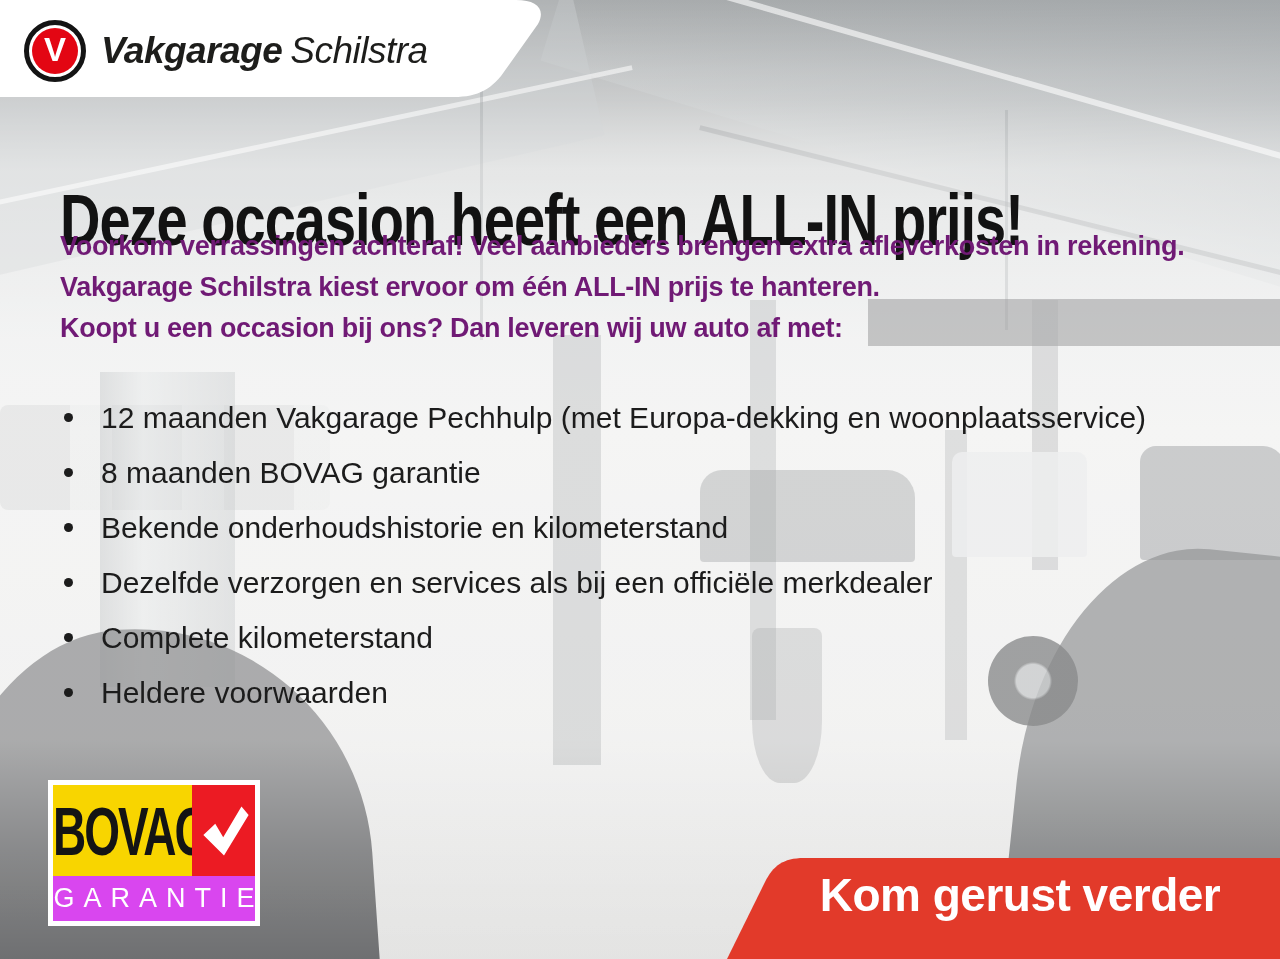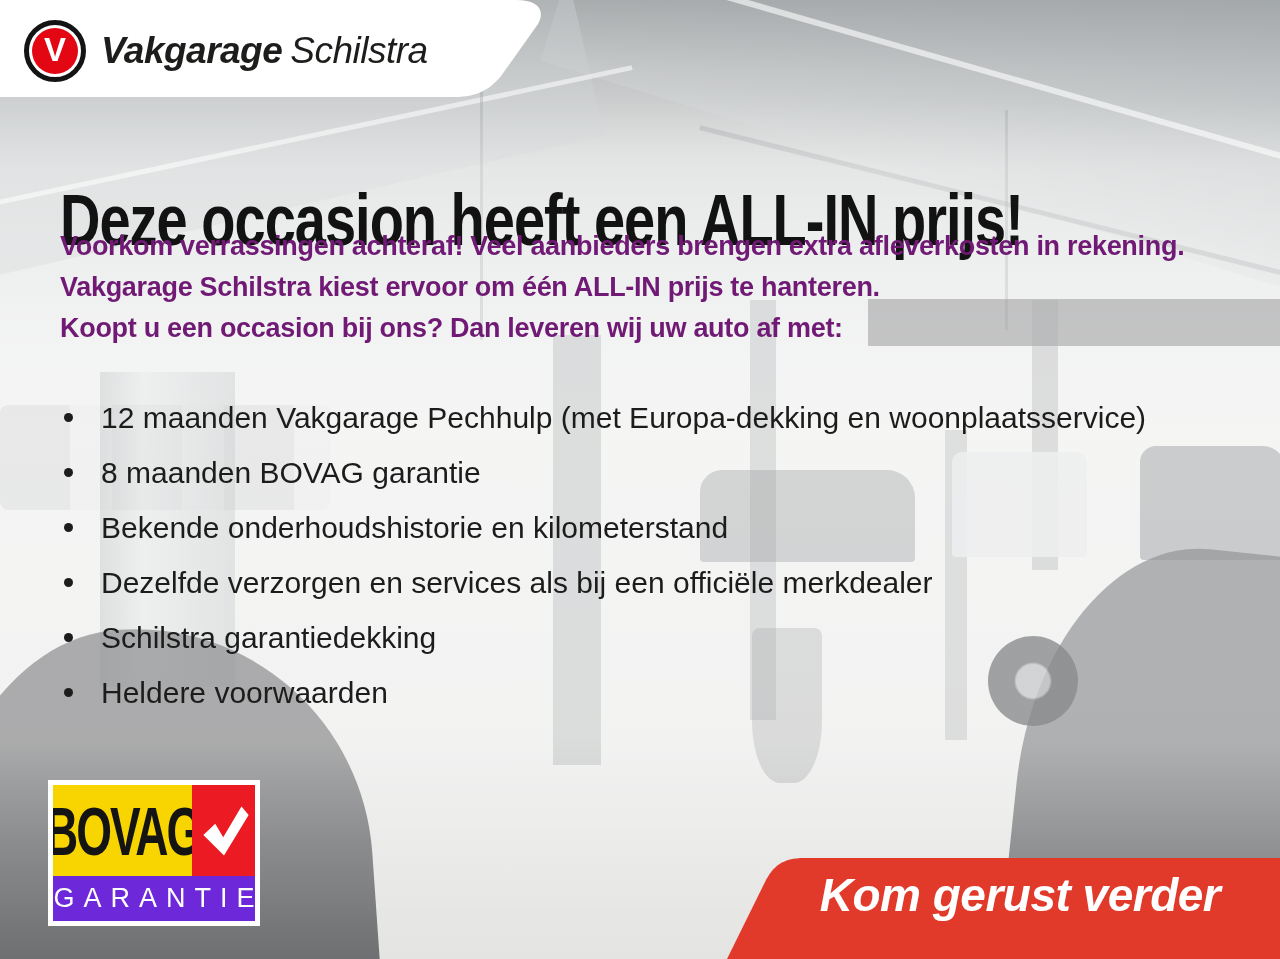--- a/index.html
+++ b/index.html
@@ -65,31 +65,31 @@
   .intro{position:absolute;left:60px;top:226px;font-size:27px;font-weight:bold;line-height:41px;
      letter-spacing:-0.3px;color:#701a75;white-space:nowrap;}
   .bullets{position:absolute;left:48px;top:386px;margin:16px;padding:0;list-style:none;}
   .bullets li{display:flex;align-items:flex-start;margin-bottom:24px;font-size:30px;line-height:31px;
      font-weight:normal;color:#1c1c1c;white-space:nowrap;}
   .dot{flex:0 0 auto;width:9px;height:9px;border-radius:50%;background:#1c1c1c;margin:11px 28px 0 0;}
   
   .bovag{position:absolute;left:48px;top:780px;width:212px;height:146px;z-index:3;
      background:#fff;padding:5px;display:flex;flex-direction:column;}
   .bovag-top{flex:1;display:flex;}
-  .bovag-yellow{width:69%;background:#f8d500;display:flex;align-items:center;justify-content:center;overflow:hidden;}
+  .bovag-yellow{width:69%;background:#f8d500;display:flex;align-items:center;justify-content:flex-start;overflow:hidden;}
   .bovag-word{font-size:46px;font-weight:800;letter-spacing:-2px;color:#141414;
      transform:scaleY(1.5);transform-origin:center;}
   .bovag-red{flex:1;background:#ec1b23;display:flex;align-items:center;justify-content:center;}
-  .bovag-bottom{height:45px;background:#6d28d9;display:flex;align-items:center;justify-content:center;}
+  .bovag-bottom{height:45px;background:#d946ef;display:flex;align-items:center;justify-content:center;}
   .bovag-sub{font-size:27px;font-weight:normal;color:#fff;letter-spacing:9px;margin-right:-9px;}
   
   .cta-shape{position:absolute;right:0;bottom:0;z-index:3;}
   .cta-label{position:absolute;left:790px;bottom:0;width:460px;height:128px;z-index:4;
      display:flex;align-items:center;justify-content:center;
-     color:#fff;font-size:46px;font-weight:bold;letter-spacing:-0.5px;white-space:nowrap;font-style:italic;}
+     color:#fff;font-size:46px;font-weight:bold;letter-spacing:-0.5px;white-space:nowrap;}
 </style>
 </head>
 <body>
 
 <div class="canvas">
 
   <div class="bg">
     <div class="bg-base"></div>
     <div class="beam1"></div>
     <div class="beam2"></div>
@@ -134,21 +134,21 @@
       <li>
           <span class="dot"></span>
           <span>Bekende onderhoudshistorie en kilometerstand</span>
         </li>
       <li>
           <span class="dot"></span>
           <span>Dezelfde verzorgen en services als bij een officiële merkdealer</span>
         </li>
       <li>
           <span class="dot"></span>
-          <span>Schilstra garantiedekking</span>
+          <span>Complete kilometerstand</span>
         </li>
       <li>
           <span class="dot"></span>
           <span>Heldere voorwaarden</span>
         </li>
     </ul>
   </div>
 
   <svg class="header-shape" width="560" height="100" viewBox="0 0 560 100">
     <path d="M0,0 H516 C537,0 546,9 538,24 L506,69 C493,89 478,97 454,97 H0 Z" fill="#ffffff"></path>

